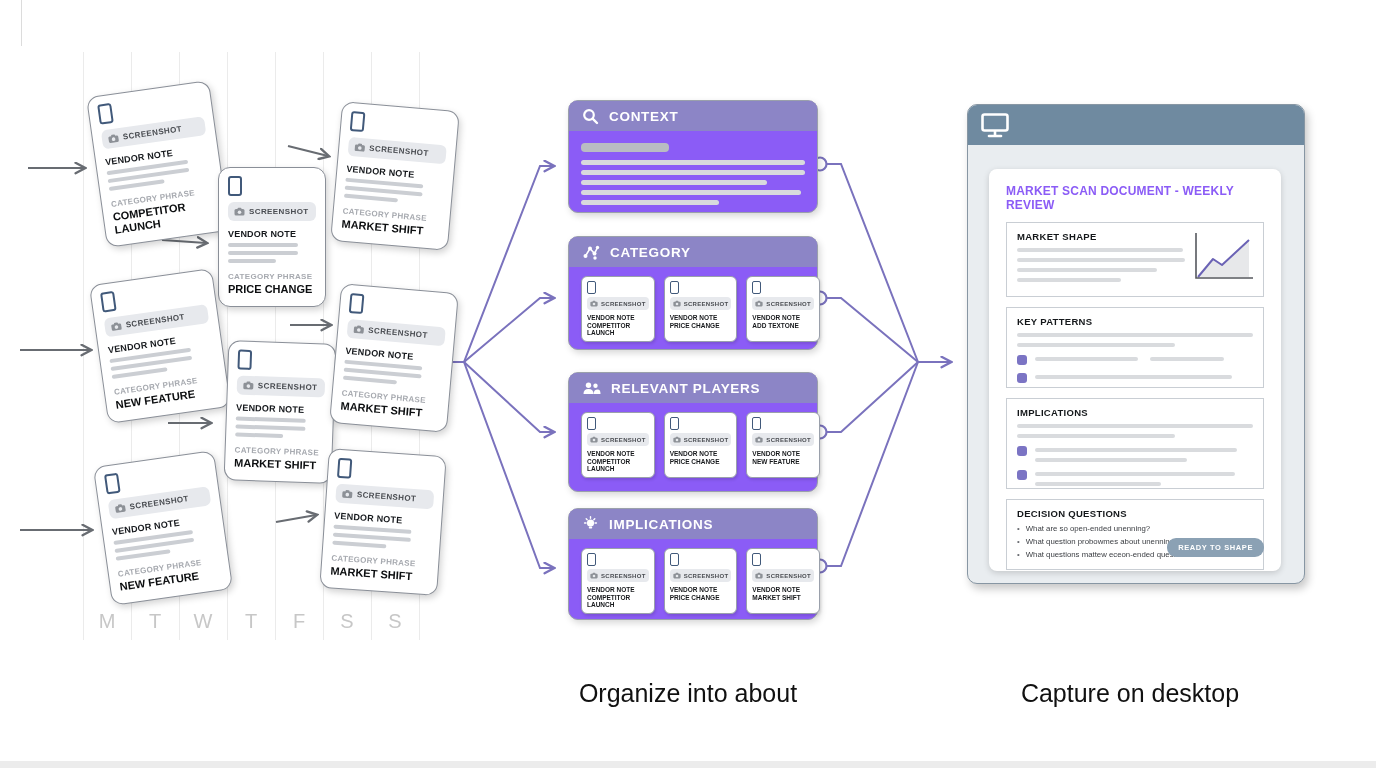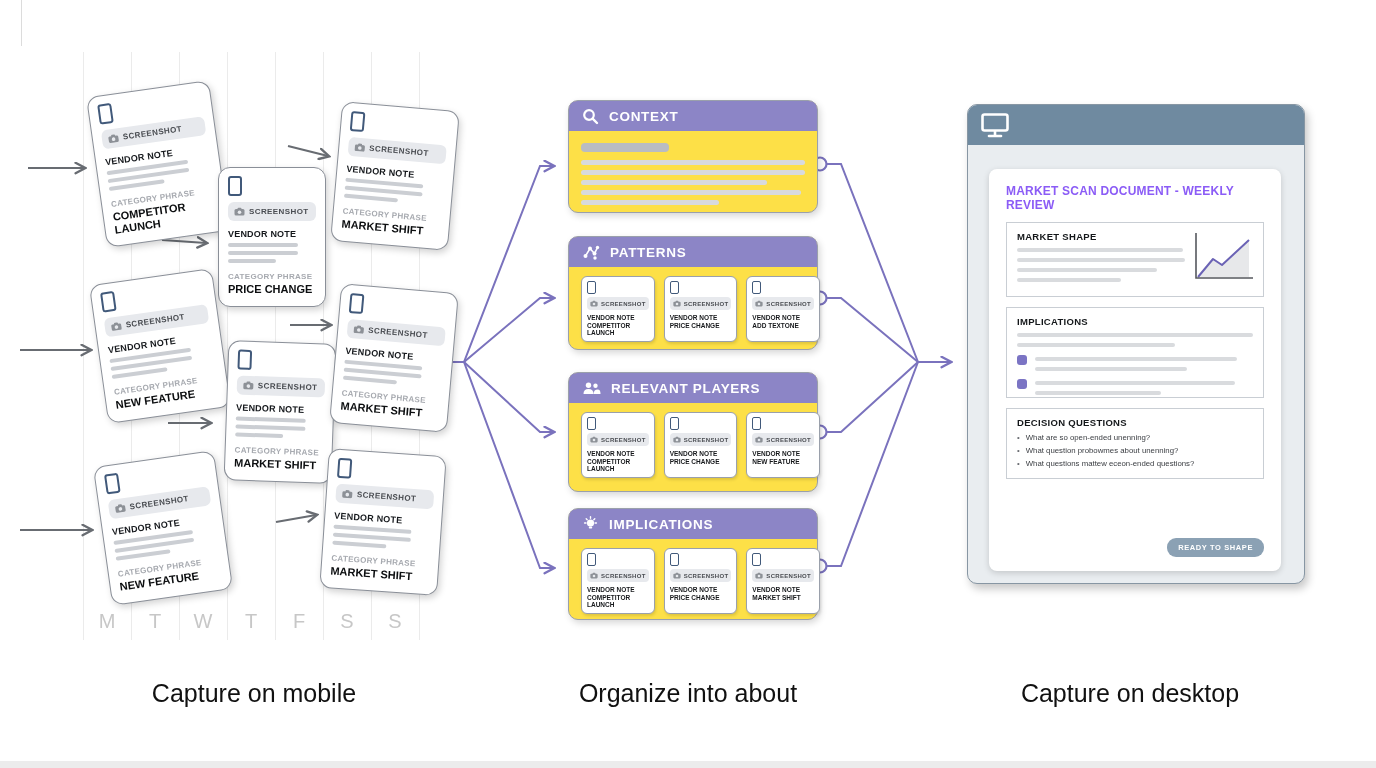--- a/index.html
+++ b/index.html
@@ -26,21 +26,21 @@
   .nc0{left:96px;top:88px;transform:rotate(-8deg);}
   .nc1{left:218px;top:167px;width:88px;}
   .nc2{left:336px;top:106px;width:98px;transform:rotate(5deg);}
   .nc3{left:98px;top:276px;transform:rotate(-8deg);}
   .nc4{left:226px;top:342px;width:88px;transform:rotate(2deg);}
   .nc5{left:335px;top:288px;width:98px;transform:rotate(5deg);}
   .nc6{left:102px;top:458px;width:102px;transform:rotate(-8deg);}
   .nc7{left:324px;top:452px;width:98px;transform:rotate(4deg);}
 
   
-  .slot{position:absolute;left:568px;width:250px;background:#fde047;border:1.5px solid #9aa0ab;border-radius:10px;
+  .slot{position:absolute;left:568px;width:250px;background:#8b5cf6;border:1.5px solid #9aa0ab;border-radius:10px;
         box-shadow:2px 3px 7px rgba(0,0,0,.16);box-sizing:border-box;}
   .s-context{top:100px;height:113px;}
   .s-patterns{top:236px;height:114px;}
   .s-players{top:372px;height:120px;}
   .s-implications{top:508px;height:112px;}
   .slot-header{background:#8c85c6;border-radius:8px 8px 0 0;height:30px;display:flex;align-items:center;gap:10px;
                padding:0 13px;color:#fff;font-weight:800;font-size:13.5px;letter-spacing:.7px;}
   .slot-body{padding:9px 12px 8px;}
   .ctx-dark{width:88px;height:9px;background:#b9bcc2;border-radius:4px;margin:3px 0 8px;}
   .ctx-bar{height:5px;background:#d8dadd;border-radius:2.5px;margin-top:5px;}
@@ -324,21 +324,21 @@
   <div class="slot s-patterns">
     <div class="slot-header">
       <svg width="18" height="16" viewBox="0 0 18 16">
         <path d="M3.5,12 L8,4.5 L12.5,9.5 L15.5,3.5" fill="none" stroke="#fff" stroke-width="1.6"></path>
         <circle cx="3.5" cy="12" r="2" fill="#fff"></circle>
           <circle cx="8" cy="4.5" r="2" fill="#fff"></circle>
         <circle cx="12.5" cy="9.5" r="2" fill="#fff"></circle>
           <circle cx="15.5" cy="3.5" r="1.7" fill="#fff"></circle>
         <circle cx="13" cy="14" r="1.7" fill="#fff"></circle>
       </svg>
-      <span class="slot-title">PATTERNS</span>
+      <span class="slot-title">CATEGORY</span>
     </div>
     <div class="slot-body">
       <div class="slot-cards">
         <div class="mini-card">
           <div class="mini-phone"></div>
           <div class="mini-pill">
             <svg width="8" height="7" viewBox="0 0 11 9">
                 <rect x="0.5" y="2" width="10" height="6.5" rx="1.5" fill="#8d9197"></rect>
                 <rect x="3.5" y="0.7" width="4" height="2.5" rx="1" fill="#8d9197"></rect>
                 <circle cx="5.5" cy="5.2" r="1.8" fill="#e7e9ed"></circle>
@@ -514,20 +514,38 @@
         </div>
         <div class="chart-box">
           <svg width="62" height="50" viewBox="0 0 62 50">
             <polygon points="5,46 20,28 29,34 56,9 56,46" fill="#e7e8ea"></polygon>
             <polyline points="5,46 20,28 29,34 56,9" fill="none" stroke="#6b63b5" stroke-width="2" stroke-linejoin="round"></polyline>
             <path d="M3,2 V47 H60" fill="none" stroke="#55585e" stroke-width="1.6"></path>
           </svg>
         </div>
       </div>
 
+      <div class="sec" style="height:62px">
+        <div class="sec-title">KEY PATTERNS</div>
+        <div class="bar-sm" style="width:236px"></div>
+        <div class="bar-sm" style="width:158px"></div>
+        <div class="bullet-row">
+          <div class="bullet"></div>
+          <div class="inline-bars">
+            <div class="bar-sm" style="width:103px"></div>
+            <div class="bar-sm" style="width:74px"></div>
+          </div>
+        </div>
+        <div class="bullet-row">
+          <div class="bullet"></div>
+          <div class="inline-bars">
+            <div class="bar-sm" style="width:197px"></div>
+          </div>
+        </div>
+      </div>
 
       <div class="sec" style="height:72px">
         <div class="sec-title">IMPLICATIONS</div>
         <div class="bar-sm" style="width:236px"></div>
         <div class="bar-sm" style="width:158px"></div>
         <div class="bullet-row">
           <div class="bullet"></div>
           <div class="stack">
             <div class="bar-sm" style="width:202px"></div>
             <div class="bar-sm" style="width:152px"></div>
@@ -557,18 +575,17 @@
               <span class="q-dot">•</span>
               <span>What questions mattew eceon-ended questions?</span>
             </li>
         </ul>
       </div>
 
       <button class="share-btn">READY TO SHAPE</button>
     </div>
   </div>
 
-  <div class="caption cap-left">Capture on mobile</div>
   <div class="caption cap-mid">Organize into about</div>
   <div class="caption cap-right">Capture on desktop</div>
 
   <div class="bottom-strip"></div>
 </div>
 
 </body></html>

